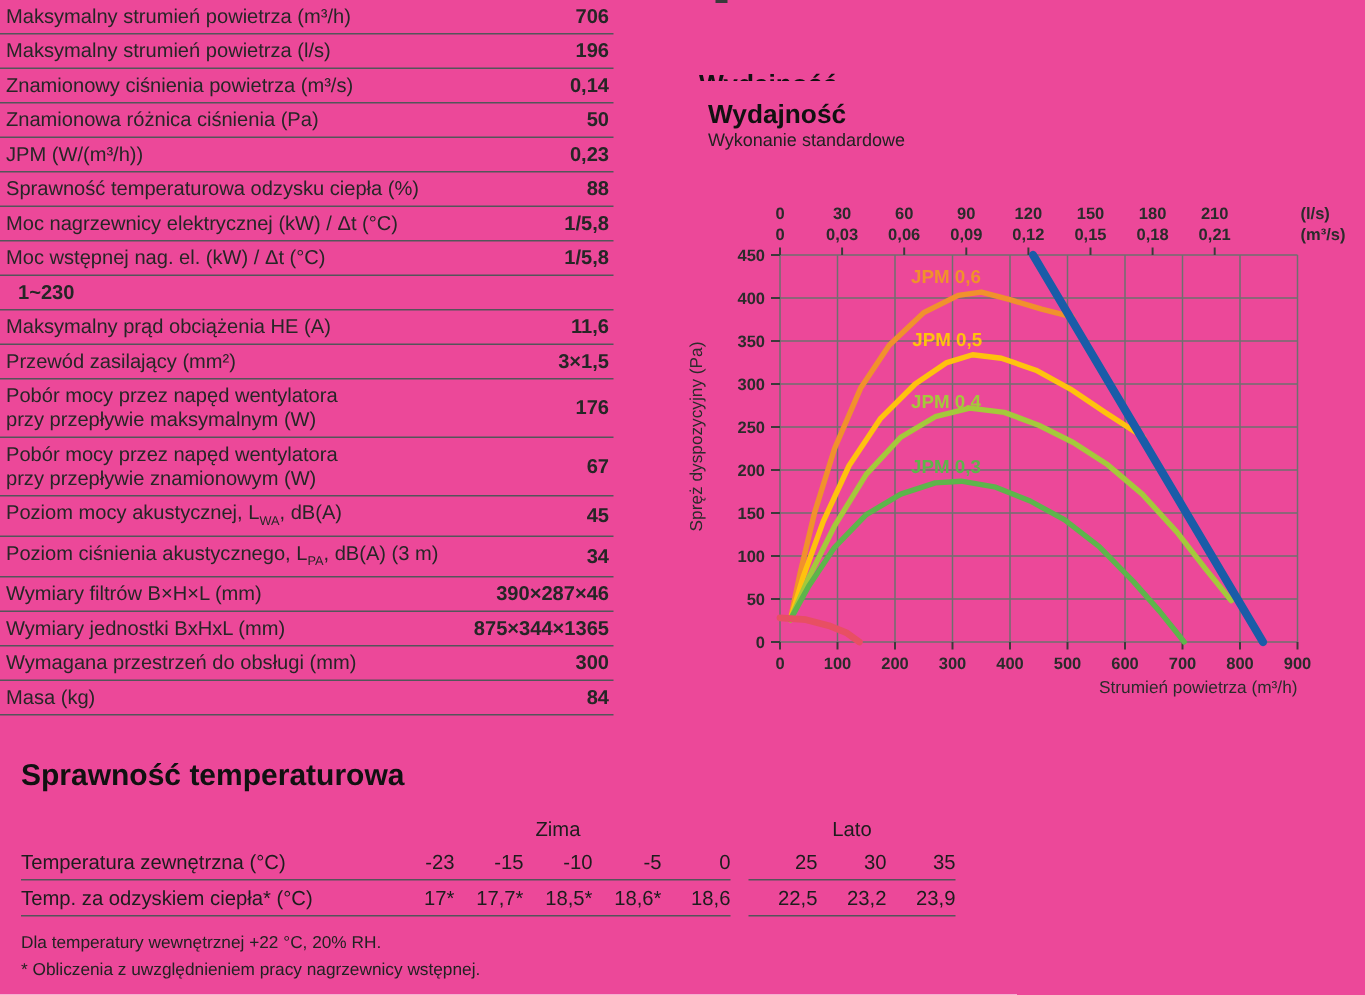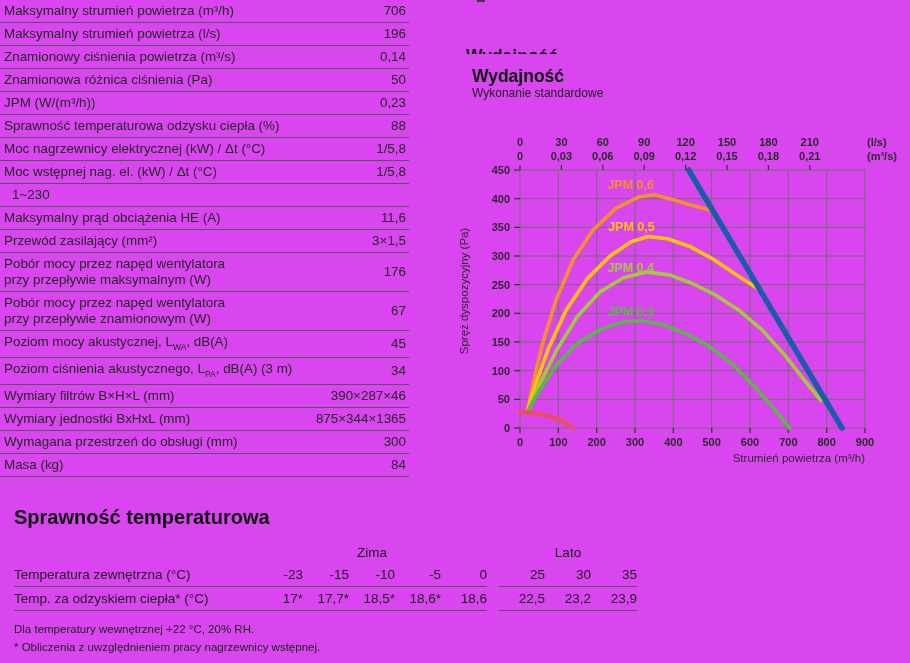--- a/index.html
+++ b/index.html
@@ -1,26 +1,26 @@
 <!DOCTYPE html>
 <html><head>
 <meta charset="utf-8">
 <style>
   html,body{margin:0;padding:0;background:#fff;}
-  .page{position:relative;width:910px;height:663px;background:#d946ef;overflow:hidden;
+  .page{position:relative;width:910px;height:663px;background:#ec4899;overflow:hidden;
         font-family:"Liberation Sans",sans-serif;color:#262626;}
 
   
   .spec-table{position:absolute;left:0;top:0;width:409px;}
   .spec-row{display:flex;justify-content:space-between;align-items:center;
             border-bottom:1.4px solid #54555a;padding:2.5px 3px 2.5px 4px;
             font-size:13.4px;line-height:16.5px;min-height:17px;}
   .spec-label{white-space:pre-line;}
   .spec-label sub{font-size:8.5px;}
-  .spec-value{text-align:center;padding-left:8px;white-space:nowrap;}
+  .spec-value{text-align:center;padding-left:8px;white-space:nowrap;font-weight:bold;}
 
   
   .top-fragment{position:absolute;left:477px;top:0;width:8px;height:2px;background:#3a3a3a;}
   .clipped-heading{position:absolute;left:466px;top:47px;width:100px;height:7px;overflow:hidden;}
   .clipped-heading span{display:block;font-size:17.5px;font-weight:bold;line-height:19px;color:#111;}
 
   
   .chart-block{position:absolute;left:455px;top:0;width:455px;height:480px;}
   .chart-title{position:absolute;left:17px;top:66px;font-size:17.5px;font-weight:bold;color:#111;}
   .chart-subtitle{position:absolute;left:17px;top:86px;font-size:12px;color:#222;}

